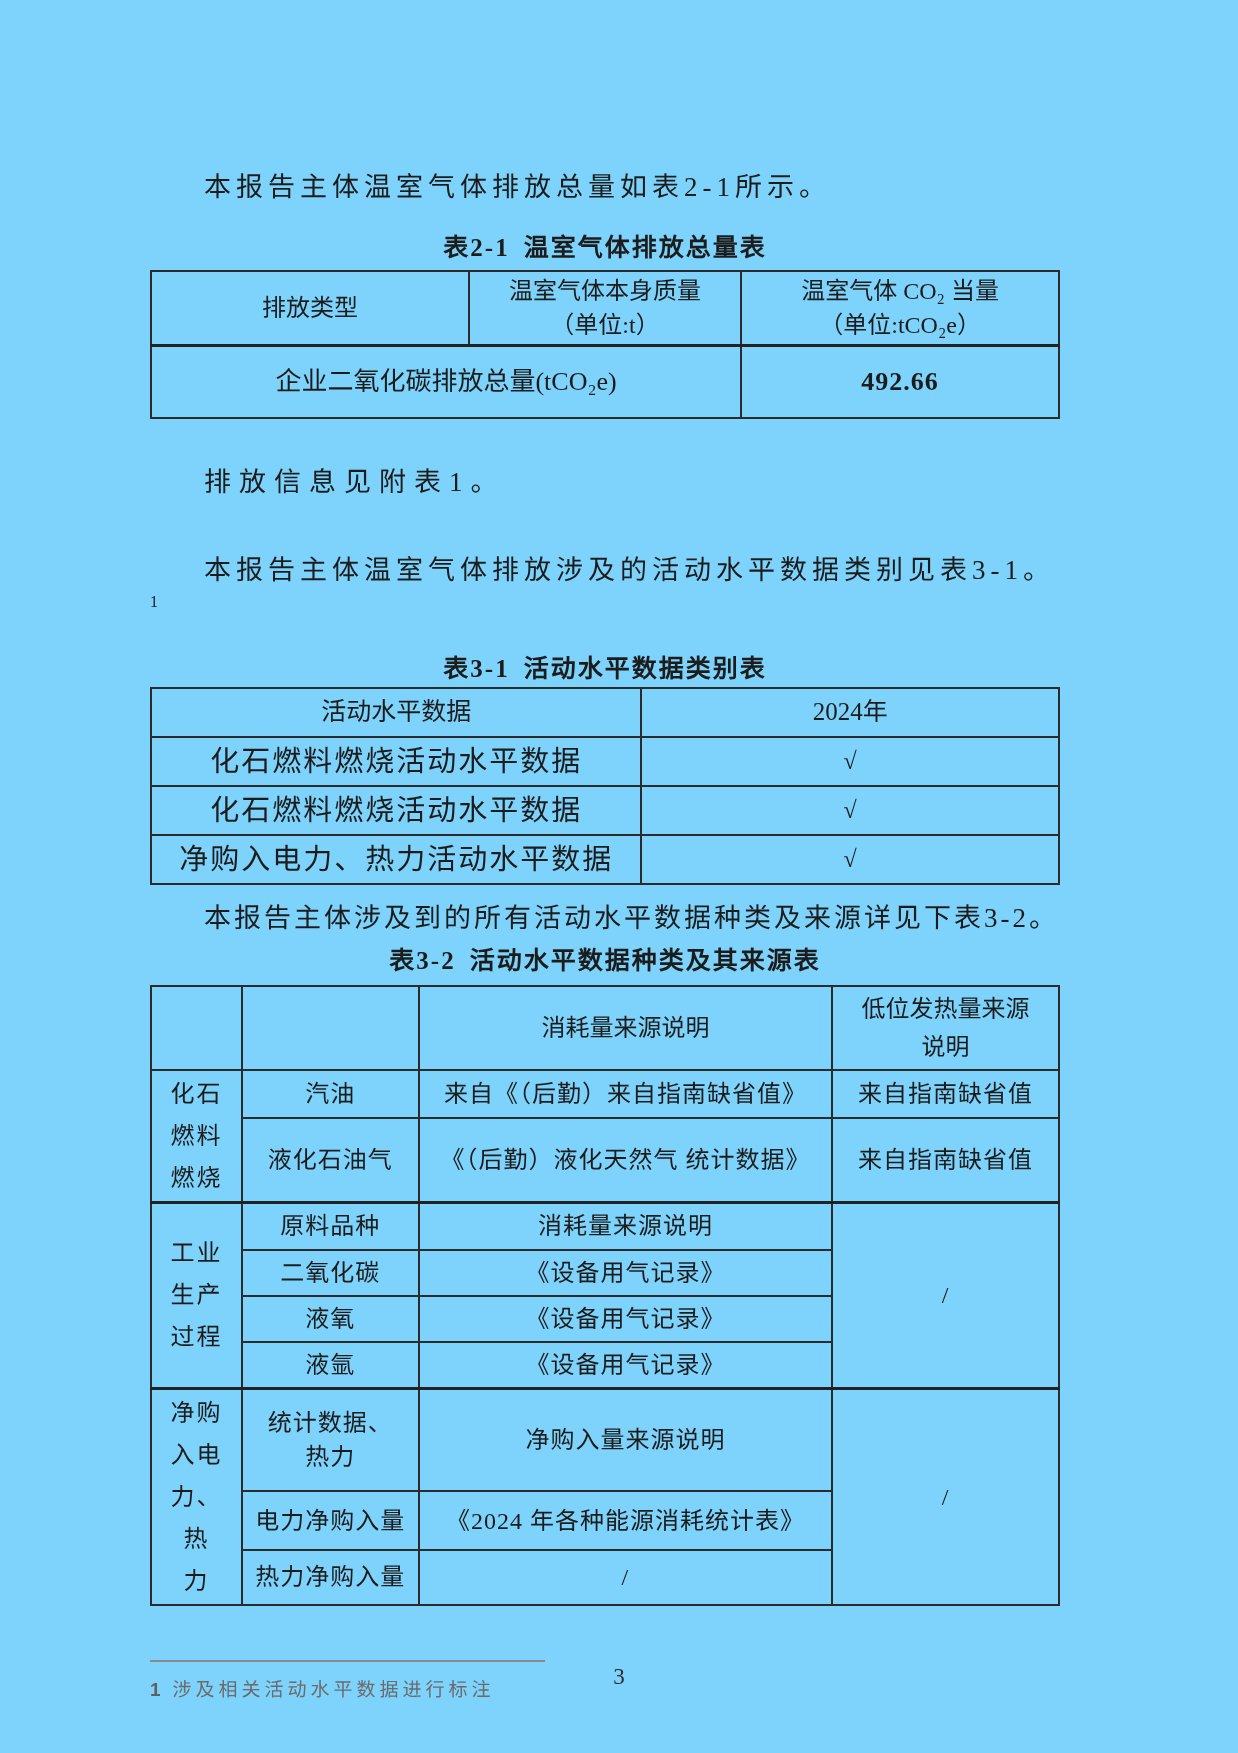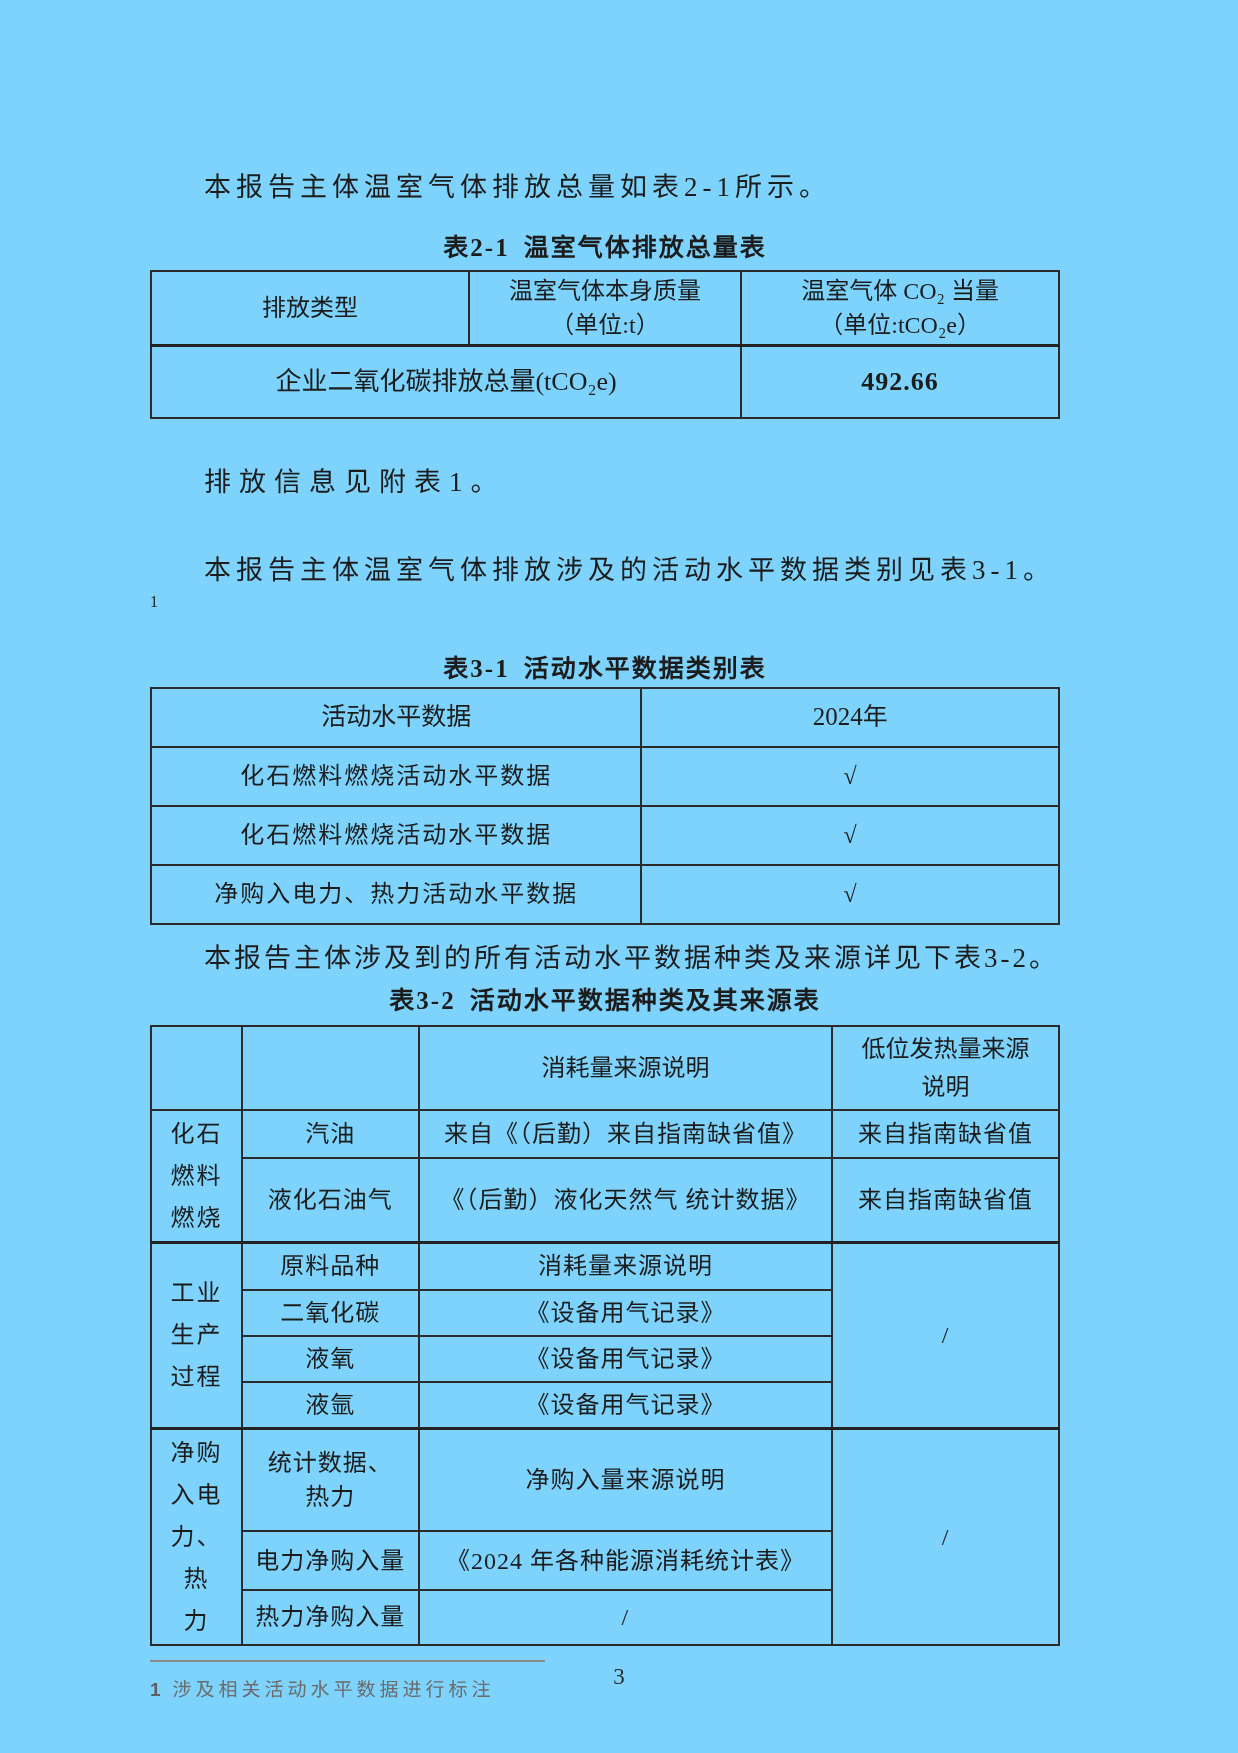--- a/index.html
+++ b/index.html
@@ -78,23 +78,23 @@
   .t21 .c3 { width: 35%; }
   .t21 thead tr { height: 72px; }
   .t21 tbody tr { height: 72px; padding-left: 24px; }
   .t21 thead th { border-bottom: 3px solid #222; }
   .t21 .val { font-weight: bold; letter-spacing: 1px; }
   .t21 tbody td { font-size: 26px; }
 
   
   .t31 .c1 { width: 54%; }
   .t31 .c2 { width: 46%; }
-  .t31 tr { height: 59px; }
+  .t31 tr { height: 49px; }
   .t31 th { font-size: 25px; }
-  .t31 td { font-size: 24px; letter-spacing: 2px; }
+  .t31 td { font-size: 29px; letter-spacing: 2px; }
   .t31 .check { font-size: 24px; letter-spacing: 0; }
 
   
   .t32 .c1 { width: 10%; }
   .t32 .c2 { width: 19.5%; }
   .t32 .c3 { width: 45.5%; }
   .t32 .c4 { width: 25%; }
   .t32 th { font-size: 24px; line-height: 38px; }
   .t32 td { letter-spacing: 1px; }
   .t32 .cat { line-height: 42px; letter-spacing: 2px; }

